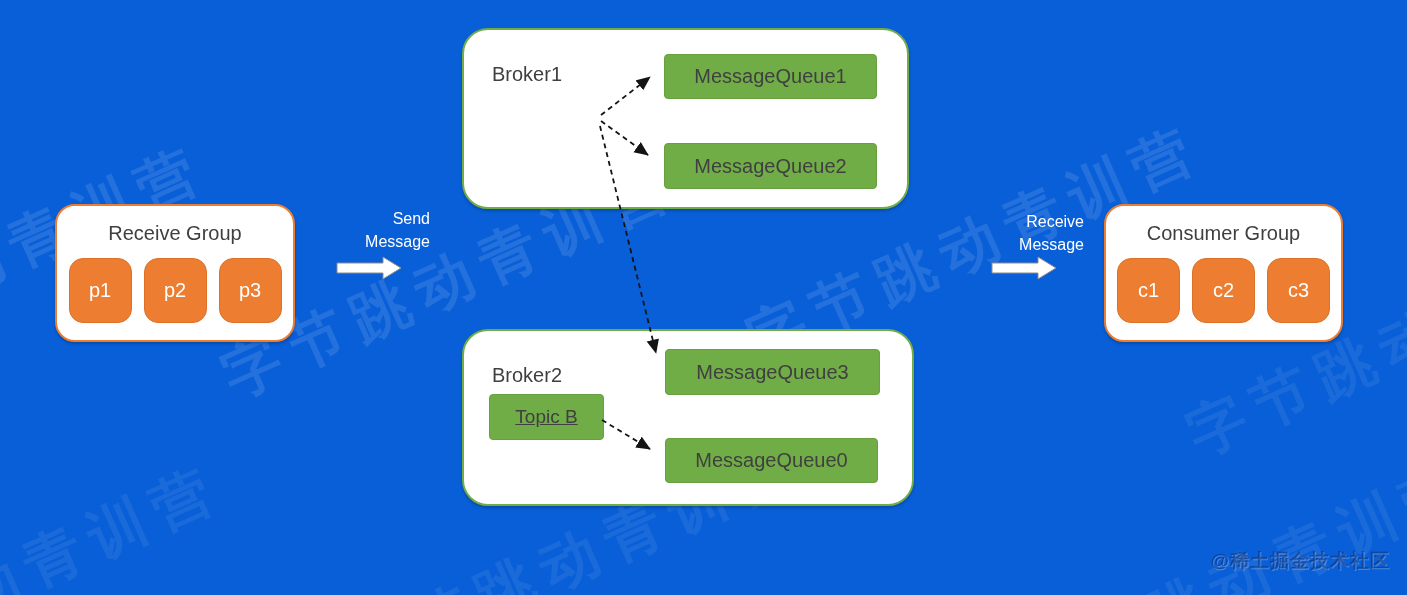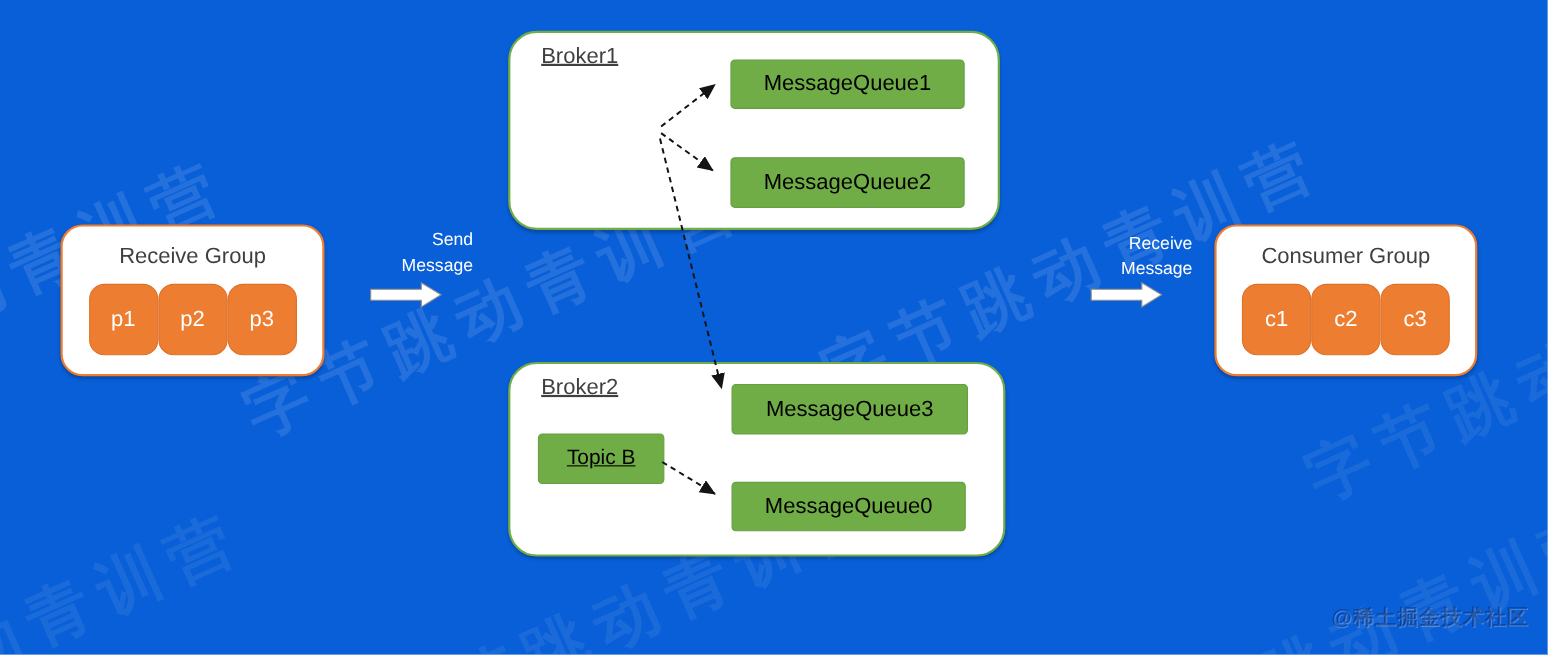--- a/index.html
+++ b/index.html
@@ -38,33 +38,33 @@
   .group-box{border:2px solid #ED7D31;border-radius:20px;}
   .broker-box{border:2px solid #70AD47;border-radius:26px;}
   #producer-box{left:55px;top:204px;width:236px;height:134px;}
   #consumer-box{left:1104px;top:204px;width:235px;height:134px;}
   #broker1-box{left:462px;top:28px;width:443px;height:177px;}
   #broker2-box{left:462px;top:329px;width:448px;height:173px;}
   .group-title{
     text-align:center;margin-top:16px;font-size:20px;color:#3F3F3F;
   }
   .broker-title{
-    position:absolute;left:28px;top:10px;font-size:20px;color:#3F3F3F;text-decoration:underline;
+    position:absolute;left:28px;top:33px;font-size:20px;color:#3F3F3F;
   }
   .chip-row{
-    display:flex;justify-content:center;gap:0;margin-top:13px;
+    display:flex;justify-content:center;gap:12px;margin-top:13px;
   }
   .chip{
     width:61px;height:63px;background:#ED7D31;border:1px solid #DE7128;
     border-radius:14px;color:#fff;font-size:20px;
     display:flex;align-items:center;justify-content:center;
   }
   .gchip{
     position:absolute;background:#70AD47;border:1px solid #66A040;
-    border-radius:4px;color:#000000;font-size:19px;
+    border-radius:4px;color:#404040;font-size:19px;
     display:flex;align-items:center;justify-content:center;
   }
   #topic-a{left:25px;top:69px;width:111px;height:43px;}
   #topic-b{left:25px;top:63px;width:113px;height:44px;text-decoration:underline;}
   .queue{font-size:20px;}
   #mq1{left:200px;top:24px;width:211px;height:43px;}
   #mq2{left:200px;top:113px;width:211px;height:44px;}
   #mq3{left:201px;top:18px;width:213px;height:44px;}
   #mq0{left:201px;top:107px;width:211px;height:43px;}
   

